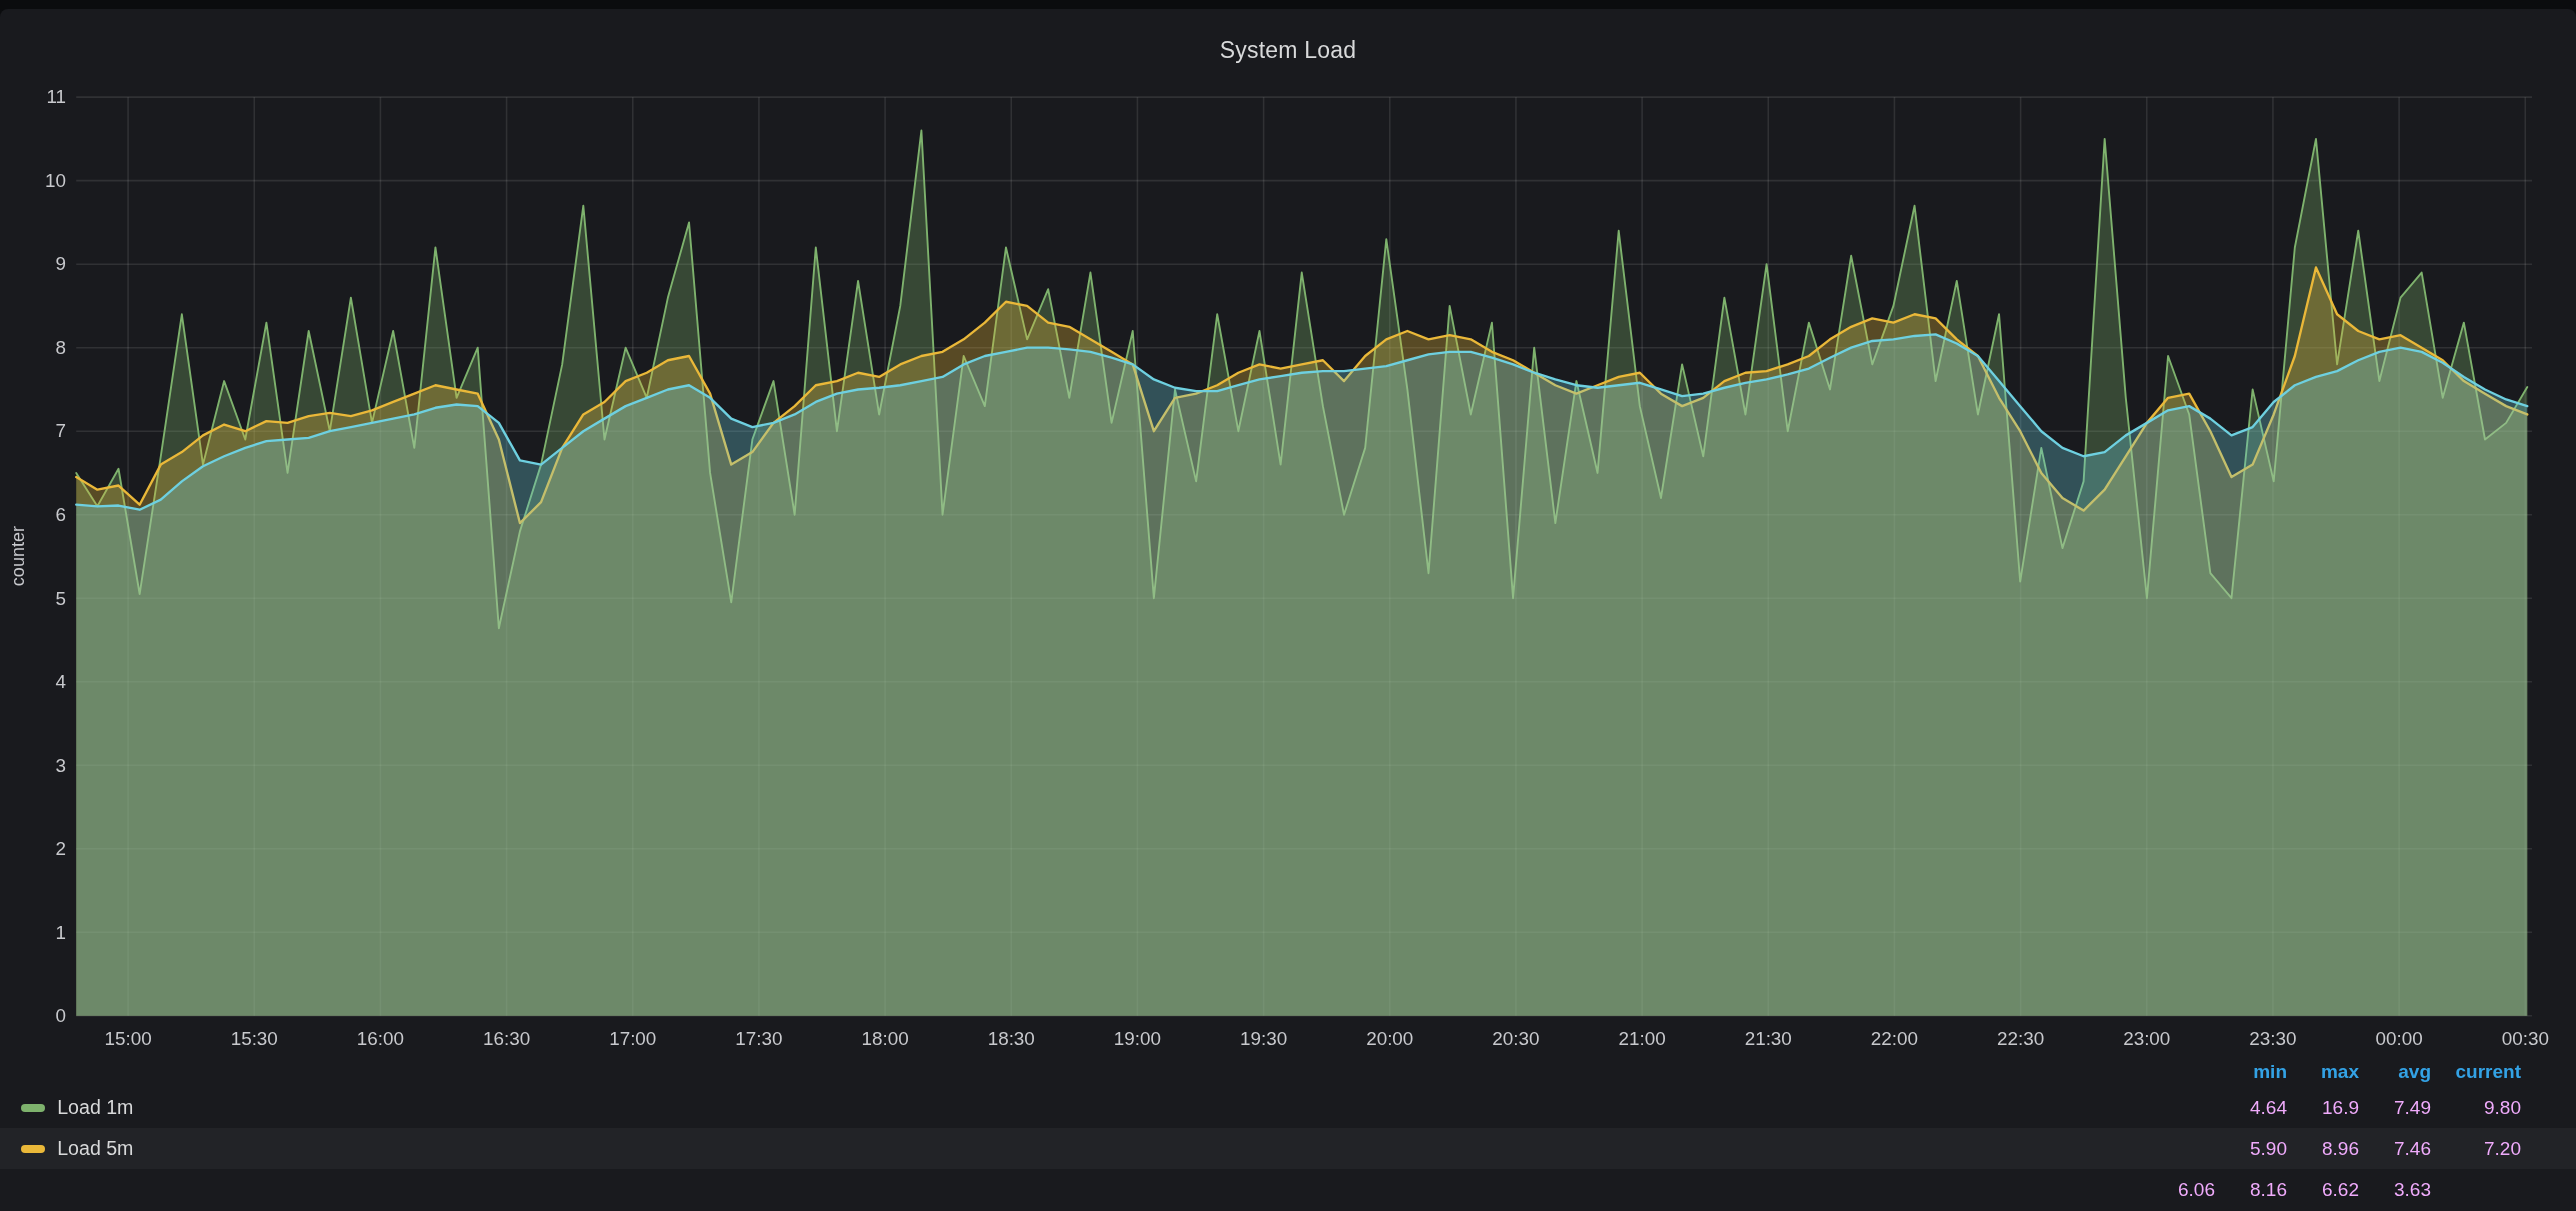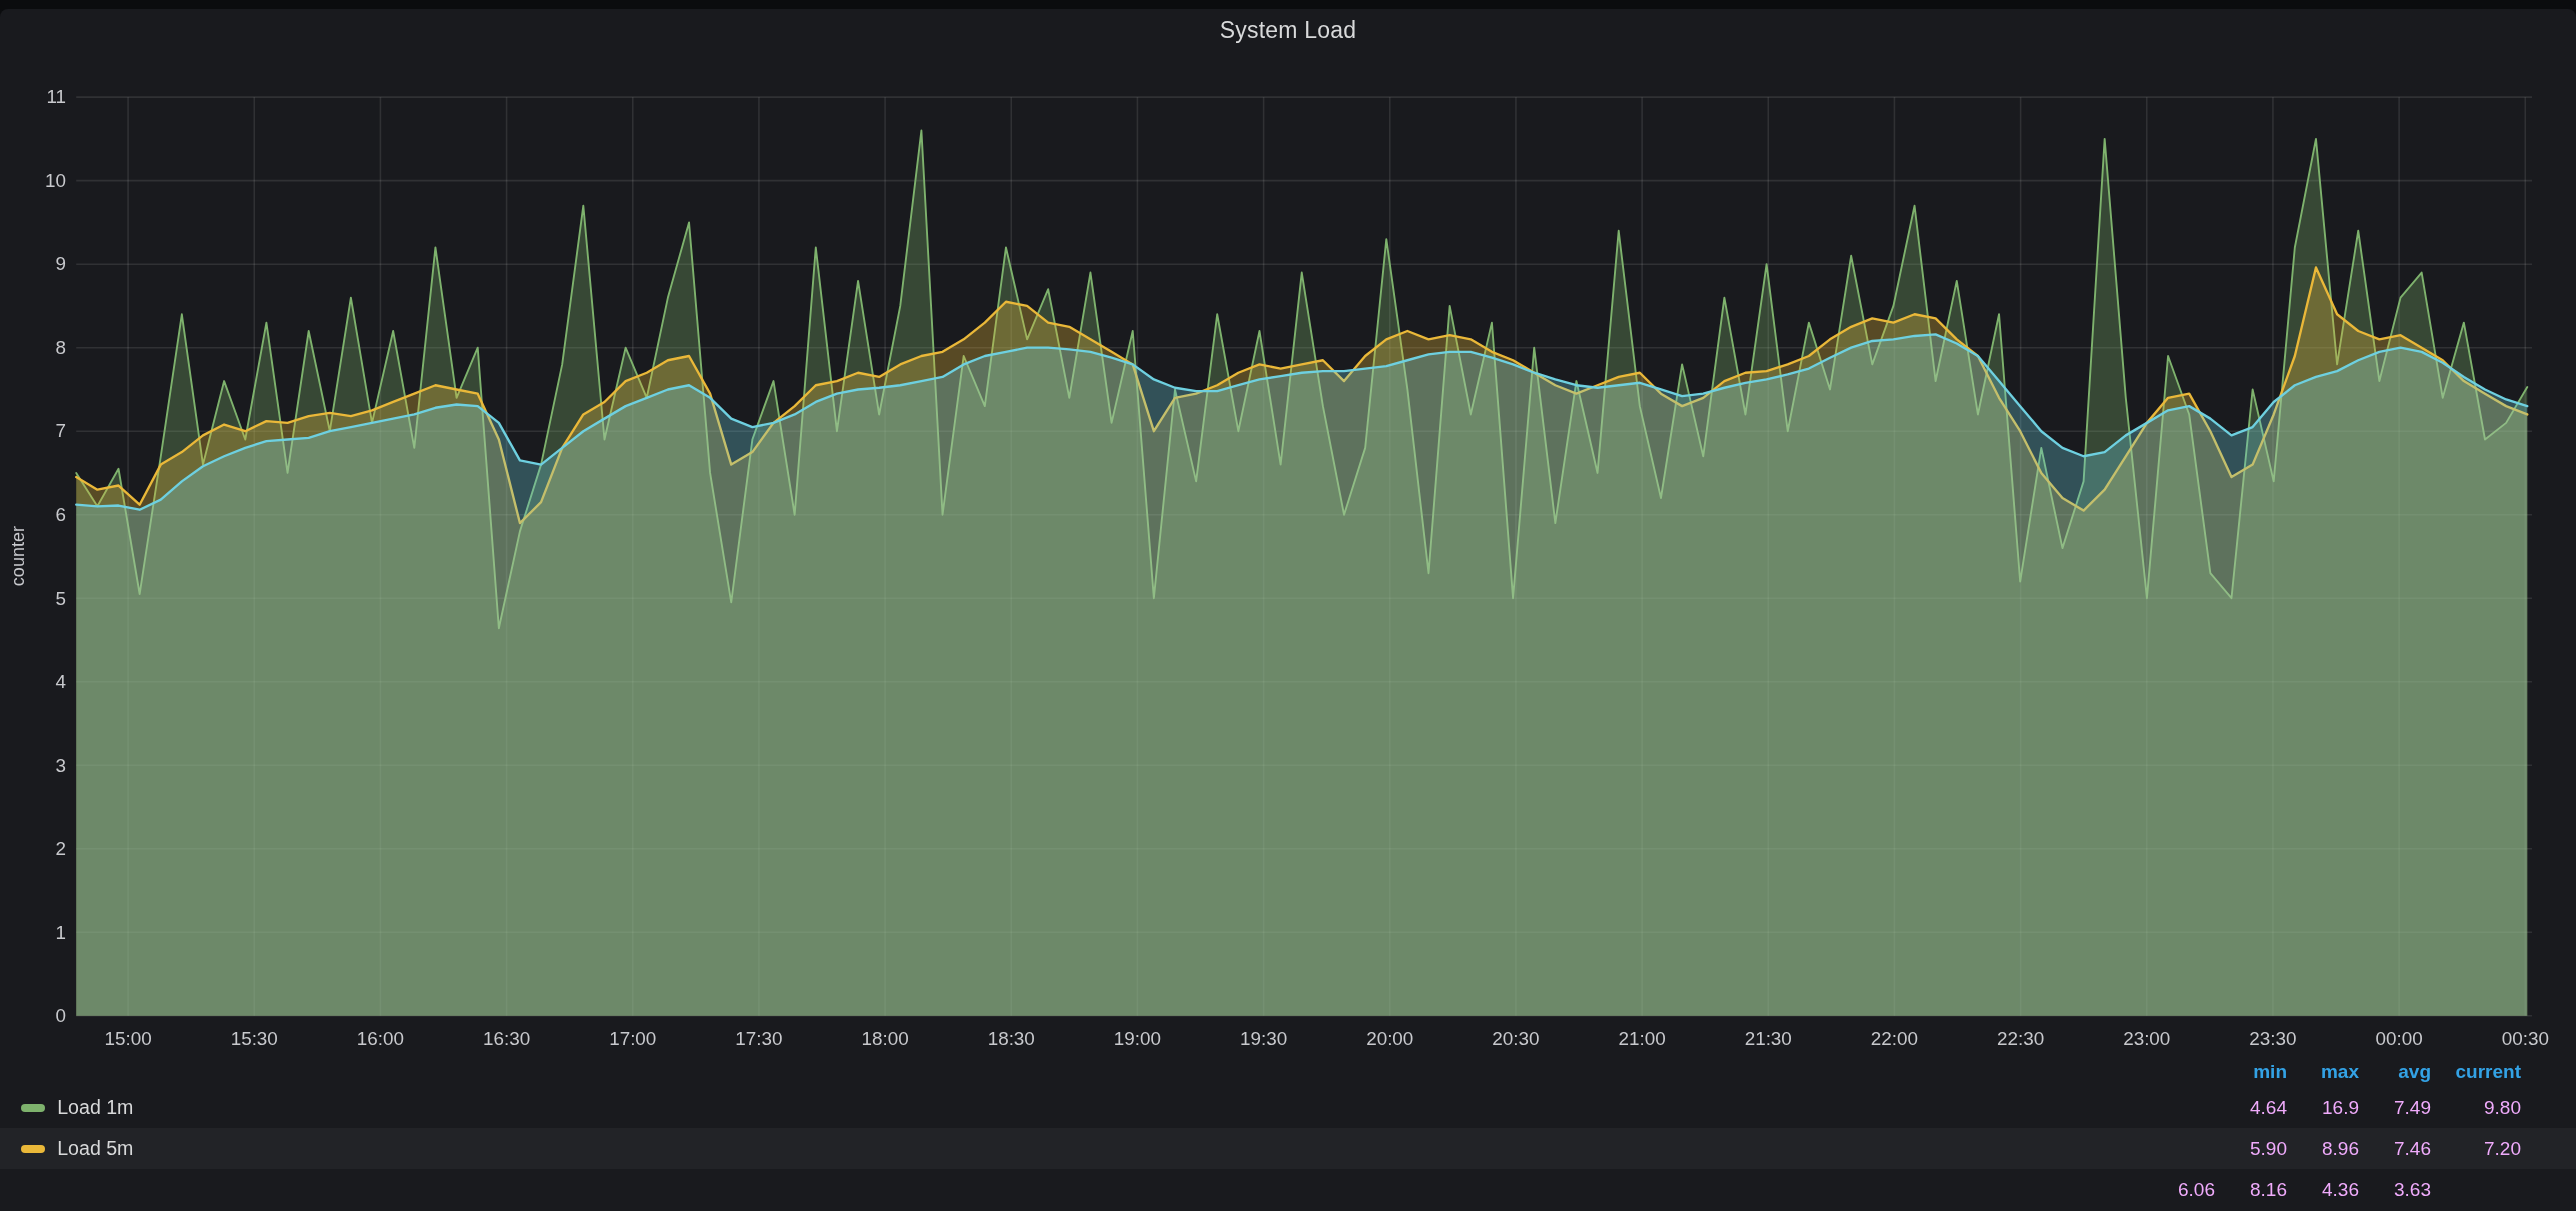--- a/index.html
+++ b/index.html
@@ -1,19 +1,19 @@
 <!DOCTYPE html>
 <html style="font-size:12.6px"><head>
 <meta charset="utf-8">
 <style>
   html,body{margin:0;padding:0;width:2576px;height:1212px;background:#0B0C0E;overflow:hidden;
             font-family:"Liberation Sans",sans-serif;}
   .panel{position:absolute;top:9.4px;left:0;width:2576px;height:1202px;background:#191A1E;
          border-radius:7.9px 7.9px 0 0;}
-  .panel-title{position:absolute;top:8px;left:0;width:100%;text-align:center;
+  .panel-title{position:absolute;top:28px;left:0;width:100%;text-align:center;
                font-size:23px;font-weight:500;color:#D8D9DA;letter-spacing:0.2px;}
   svg.chart{position:absolute;top:0;left:0;}
   .legend{position:absolute;left:0;top:1048px;width:2576px;font-size:19.6px;color:#D8D9DA;}
   .legend-header,.legend-row{display:grid;grid-template-columns:1fr 72px 72px 72px 90px;
                              padding-right:55px;align-items:center;}
   .legend-header{height:30px;}
   .legend-header .stat-h{color:#33A2E5;font-weight:700;font-size:19px;text-align:right;}
   .legend-row{height:41px;}
   .legend-row.striped{background:rgba(255,255,255,0.045);}
   .label-cell{display:flex;align-items:center;padding-left:21px;}
@@ -136,18 +136,18 @@
       </div>
       <div class="stat">5.90</div>
       <div class="stat">8.96</div>
       <div class="stat">7.46</div>
       <div class="stat">7.20</div>
     </div>
 
     <div class="legend-row">
       <div class="stat">6.06</div>
       <div class="stat">8.16</div>
-      <div class="stat">4.36</div>
+      <div class="stat">6.62</div>
       <div class="stat">3.63</div>
     </div>
   </div>
 </div>
 
 
 </body></html>

